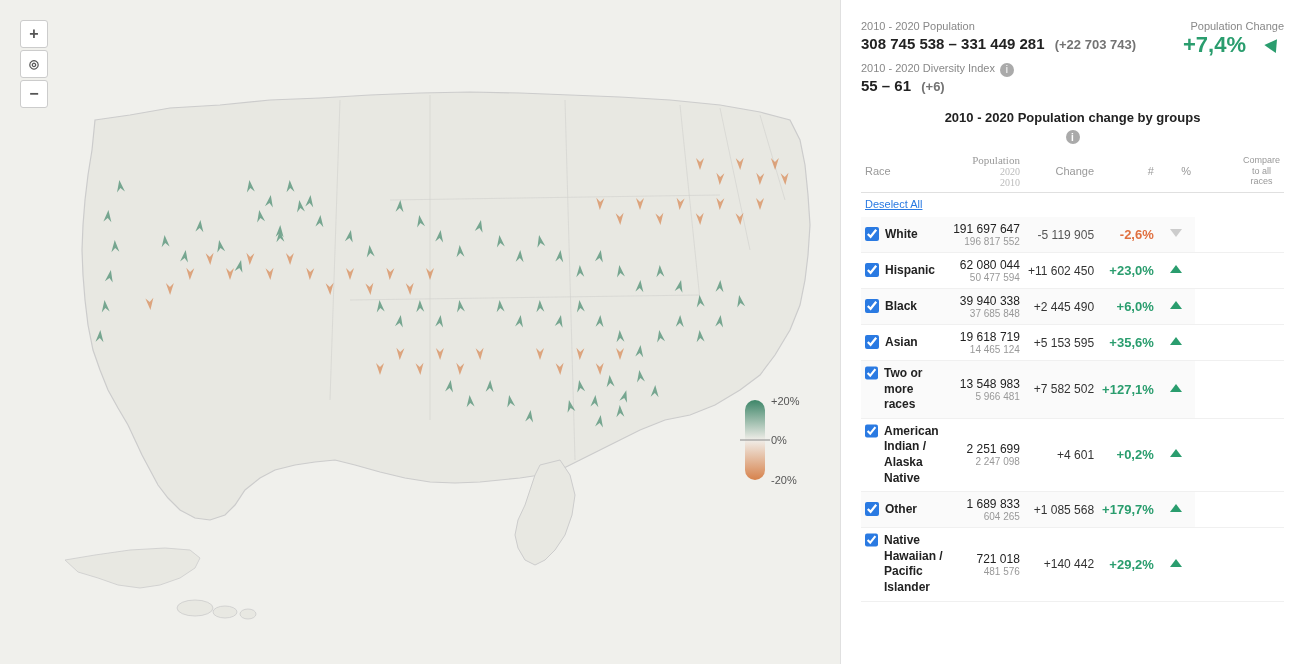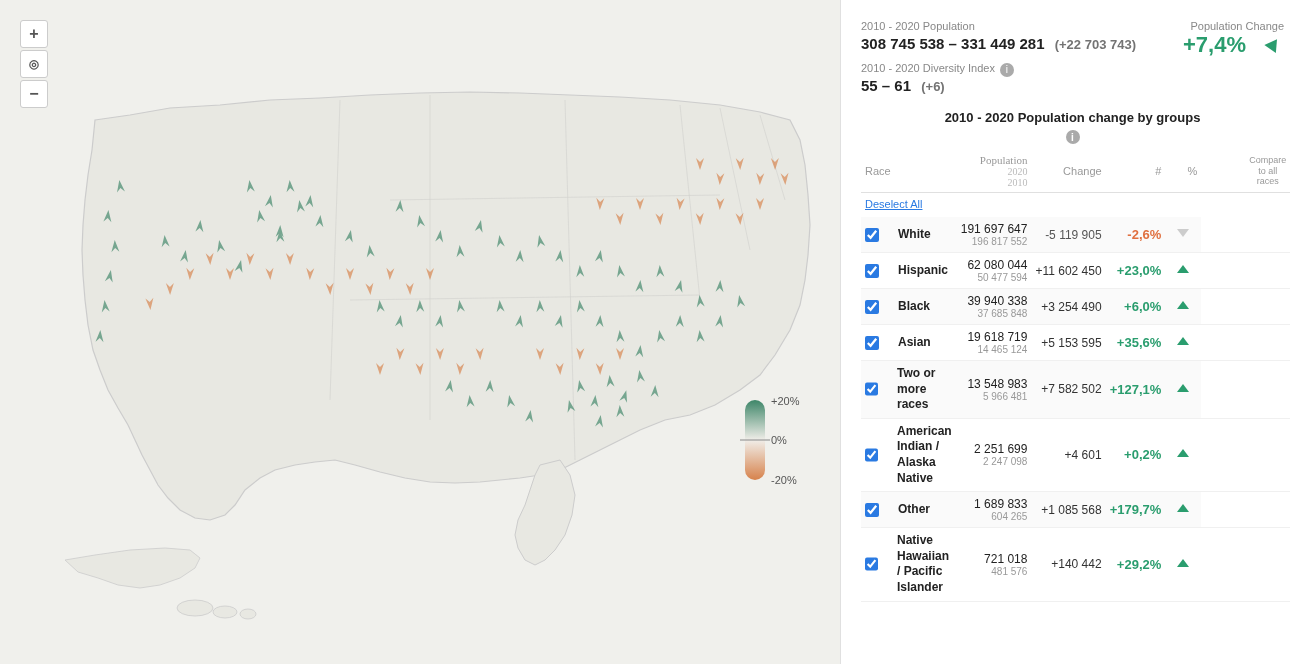--- a/index.html
+++ b/index.html
@@ -146,22 +146,22 @@
     }
     tbody tr:nth-child(even) {
       background: #ffffff;
     }
     td {
       padding: 5px 4px;
       vertical-align: middle;
     }
     .race-cell {
       display: flex;
-      align-items: center;
-      gap: 19px;
+      align-items: flex-start;
+      gap: 6px;
     }
     .cb {
       width: 14px;
       height: 14px;
       accent-color: #2a7ae2;
     }
     .race-name {
       font-size: 12px;
       color: #222;
       font-weight: 600;
@@ -509,21 +509,21 @@
       <div class="race-cell">
         <input type="checkbox" class="cb" checked="" style="">
         <span class="race-name">Black</span>
       </div>
     </td>
     <td class="pop-cell">
       <div class="pop-2020">39 940 338</div>
       <div class="pop-2010">37 685 848</div>
     </td>
     <td class="change-num" colspan="2" style="color:#333">
-      +3 254 490
+      +2 445 490
     </td>
     <td class="change-pct positive">
       +6,0%
     </td>
     <td class="compare-cell">
       <svg width="28" height="16" viewBox="0 0 28 16">
         <polygon points="14,4 8,12 20,12" fill="#2a9d6e"></polygon>
       </svg>
     </td>
   </tr>

